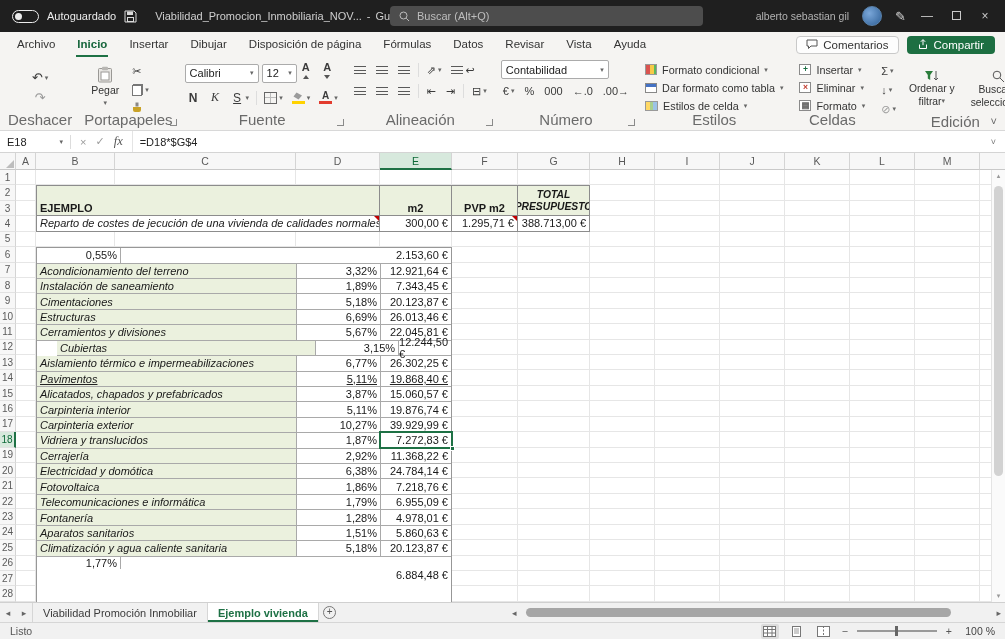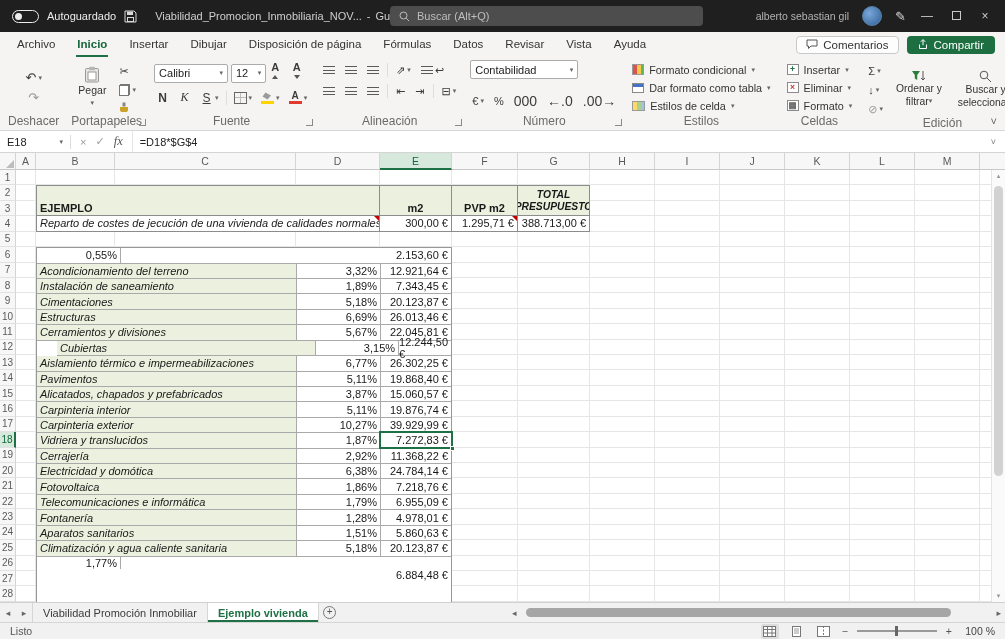--- a/index.html
+++ b/index.html
@@ -30,30 +30,30 @@
   .mtab.active{font-weight:700;color:#17663c}
   .mtab.active:after{content:'';position:absolute;left:10px;right:10px;bottom:0;height:2.5px;background:#1e7145}
   .menu-right{margin-left:auto;display:flex;align-items:center;gap:8px;padding-right:10px}
   .comments-btn{display:flex;align-items:center;gap:5px;font-size:11.5px;color:#333;border:1px solid #c9c9c9;border-radius:4px;padding:2px 9px;background:#fdfdfd}
   .share-btn{display:flex;align-items:center;gap:6px;background:#1d6f42;color:#fff;font-size:11.5px;border-radius:4px;padding:3px 11px}
 
   
   .ribbon{position:absolute;top:57px;left:0;right:0;height:74px;background:#f5f4f2;border-bottom:1px solid #d8d8d8;display:flex;align-items:stretch;padding:0 2px;overflow:hidden}
   .grp{position:relative;display:flex;flex-direction:column;padding:3px 6px 0}
   .gbody{flex:1;display:flex;gap:4px}
-  .glabel{height:15px;font-size:12px;color:#6a6a6a;display:flex;align-items:flex-end;justify-content:center;padding-bottom:2px;white-space:nowrap}
+  .glabel{height:15px;font-size:15px;color:#6a6a6a;display:flex;align-items:flex-end;justify-content:center;padding-bottom:2px;white-space:nowrap}
   .gsep{width:1px;background:#e0dedb;margin:4px 0}
   .launcher{position:absolute;right:2px;bottom:4px;width:7px;height:7px;border-right:1.5px solid #8a8a8a;border-bottom:1.5px solid #8a8a8a}
   .col{display:flex;flex-direction:column}
   .center{align-items:center;justify-content:center}
   .rowline{display:flex;align-items:center;gap:3px}
   .sbtn{display:flex;align-items:center;gap:2px;padding:1px 2px;border-radius:2px;color:#3b3b3b}
   .gi{font-size:13px;line-height:14px}
   .gi.sm{font-size:11px}
-  .gi.xs{font-size:14px;letter-spacing:0}
+  .gi.xs{font-size:11px;letter-spacing:0}
   .dim{color:#9a9a9a}
   .dd{display:inline-block}
   .dd:after{content:'▾';font-size:7px;color:#666;vertical-align:2px}
   .combo{height:19px;background:#fff;border:1px solid #ababab;border-radius:2px;display:flex;align-items:center;justify-content:space-between;padding:0 4px;font-size:11px;color:#222}
   .w74{width:76px}.w34{width:36px}.w105{width:108px}
   .paste-big{display:flex;flex-direction:column;align-items:center;justify-content:center;gap:1px;padding:1px 7px;font-size:10.5px;color:#333}
   .minicol{display:flex;flex-direction:column;gap:4px;justify-content:flex-start;padding-top:3px}
   .fmt-letter{font-size:12px;width:13px;text-align:center}
   .bold-l{font-weight:700}
   .italic-l{font-style:italic;font-family:"Liberation Serif",serif}
@@ -376,21 +376,21 @@
               <span class="dd"></span>
             </span>
         </div>
       </div>
       <div class="glabel">Alineación</div>
       <span class="launcher"></span>
     </div>
     <div class="gsep"></div>
 
     <div class="grp">
-      <div class="gbody col" style="gap:14px">
+      <div class="gbody col" style="gap:4px">
         <div class="combo w105">
             <span>Contabilidad</span>
             <span class="dd"></span>
           </div>
         <div class="rowline" style="gap:6px">
           <span class="sbtn">
               <span class="gi sm">€</span>
               <span class="dd"></span>
             </span>
           <span class="sbtn">
@@ -1093,21 +1093,21 @@
             <div class="it-row" style="height: 15.43px; margin-left: 20px;">
               <div class="it-name">Cubiertas</div>
               <div class="it-pct">3,15%</div>
               <div class="it-amt">12.244,50 €</div>
             </div>
             <div class="it-row" style="height: 15.43px;">
               <div class="it-name">Aislamiento térmico e impermeabilizaciones</div>
               <div class="it-pct">6,77%</div>
               <div class="it-amt">26.302,25 €</div>
             </div>
-            <div class="it-row" style="height: 15.43px;">
+            <div class="it-row" style="height: 15.43px; text-decoration: underline;">
               <div class="it-name">Pavimentos</div>
               <div class="it-pct">5,11%</div>
               <div class="it-amt">19.868,40 €</div>
             </div>
             <div class="it-row" style="height: 15.43px;">
               <div class="it-name">Alicatados, chapados y prefabricados</div>
               <div class="it-pct">3,87%</div>
               <div class="it-amt">15.060,57 €</div>
             </div>
             <div class="it-row" style="height: 15.43px;">

